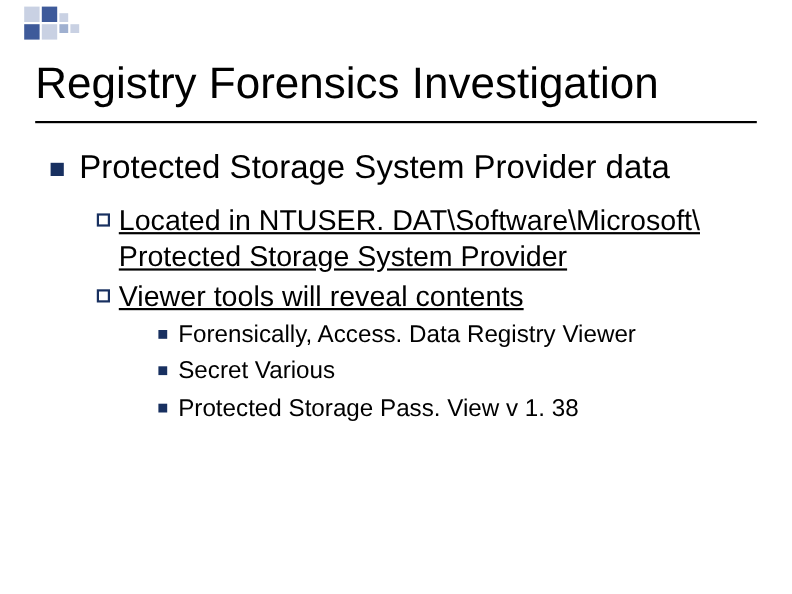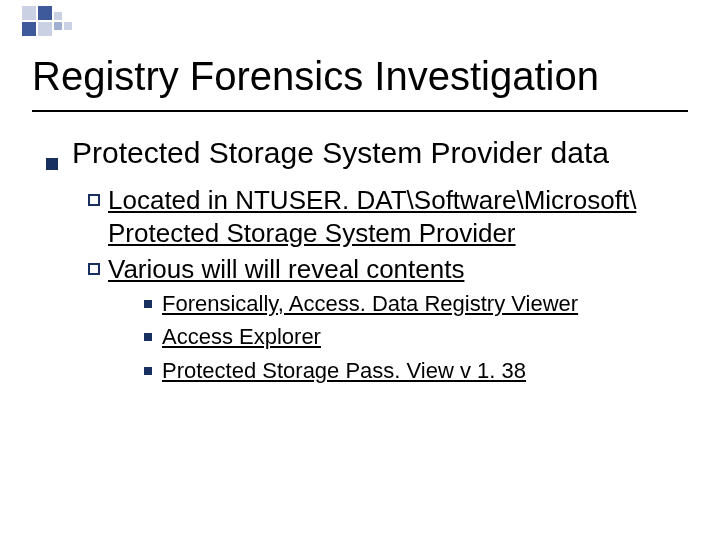--- a/index.html
+++ b/index.html
@@ -52,41 +52,40 @@
     border-top: 2px solid #000;
   }
   .body {
     position: absolute;
     left: 46px;
     top: 136px;
     right: 40px;
   }
   .lvl1 {
     display: flex;
-    align-items: flex-end;
+    align-items: flex-start;
     font-size: 30px;
     margin-bottom: 14px;
   }
   .lvl2 {
     display: flex;
     align-items: flex-start;
     font-size: 26px;
     margin-left: 42px;
     margin-bottom: 4px;
     line-height: 1.25;
     text-decoration: underline;
   }
   .lvl3 {
     display: flex;
     align-items: flex-start;
     font-size: 22px;
     margin-left: 98px;
     margin-bottom: 5px;
     line-height: 1.3;
-    text-decoration: underline;
   }
   .bullet-filled {
     width: 12px;
     height: 12px;
     background: #183060;
     flex: 0 0 auto;
     margin-top: 12px;
     margin-right: 14px;
   }
   .bullet-hollow {
@@ -133,30 +132,30 @@
       <div class="txt">Protected Storage System Provider data</div>
     </div>
 
     <div class="lvl2">
       <div class="bullet-hollow"></div>
       <div class="txt">Located in NTUSER. DAT\Software\Microsoft\ Protected Storage System Provider</div>
     </div>
 
     <div class="lvl2">
       <div class="bullet-hollow"></div>
-      <div class="txt">Various will will reveal contents</div>
+      <div class="txt">Viewer tools will reveal contents</div>
     </div>
 
     <div class="lvl3">
       <div class="bullet-small"></div>
       <div class="txt">Forensically, Access. Data Registry Viewer</div>
     </div>
     <div class="lvl3">
       <div class="bullet-small"></div>
-      <div class="txt">Access Explorer</div>
+      <div class="txt">Secret Various</div>
     </div>
     <div class="lvl3">
       <div class="bullet-small"></div>
       <div class="txt">Protected Storage Pass. View v 1. 38</div>
     </div>
 
   </div>
 </div>
 
 </body></html>

